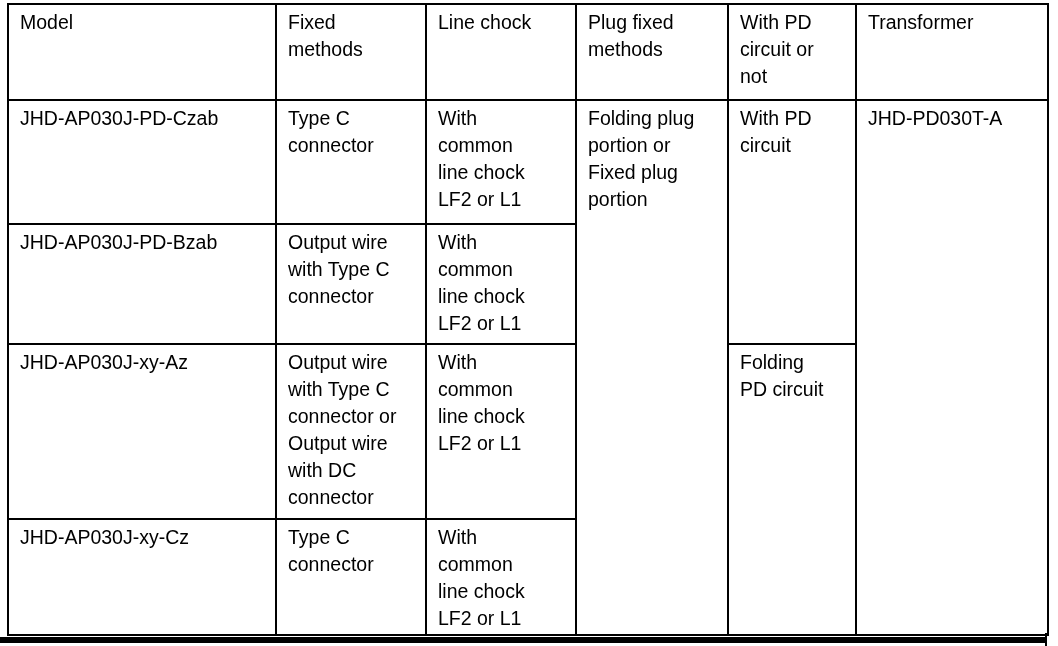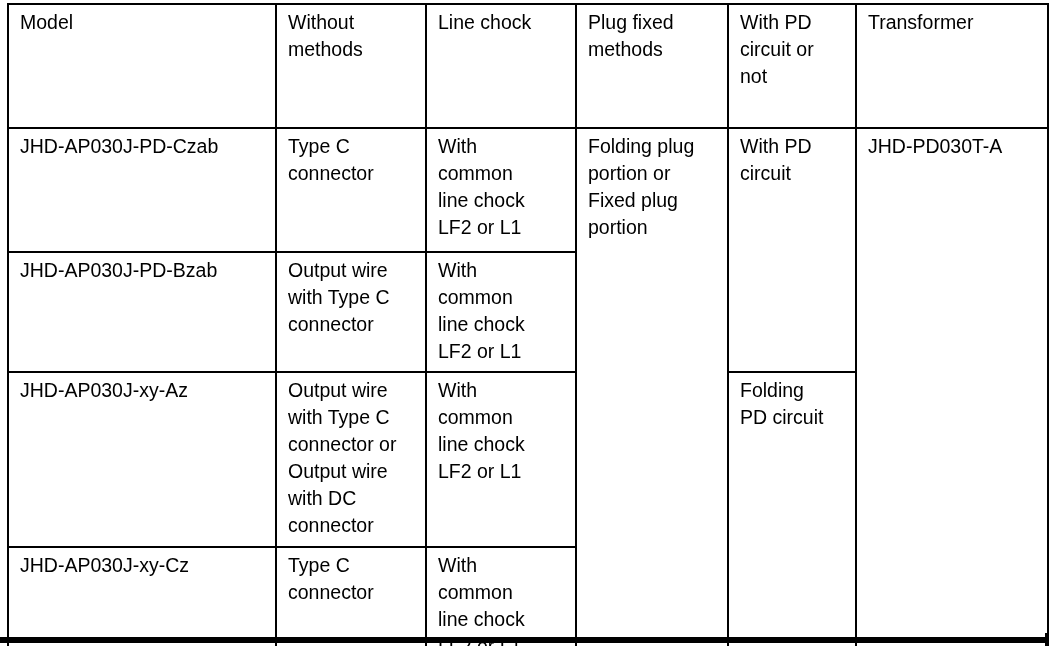--- a/index.html
+++ b/index.html
@@ -39,23 +39,23 @@
 <table class="spec">
   <colgroup>
     <col style="width:268px">
     <col style="width:150px">
     <col style="width:150px">
     <col style="width:152px">
     <col style="width:128px">
     <col style="width:192px">
   </colgroup>
   <tbody>
-    <tr style="height:124px">
+    <tr style="height:96px">
       <th>Model</th>
-      <th>Without
+      <th>Fixed
 methods</th>
       <th>Line chock</th>
       <th>Plug fixed
 methods</th>
       <th>With PD
 circuit or
 not</th>
       <th>Transformer</th>
     </tr>
     <tr style="height:124px">

